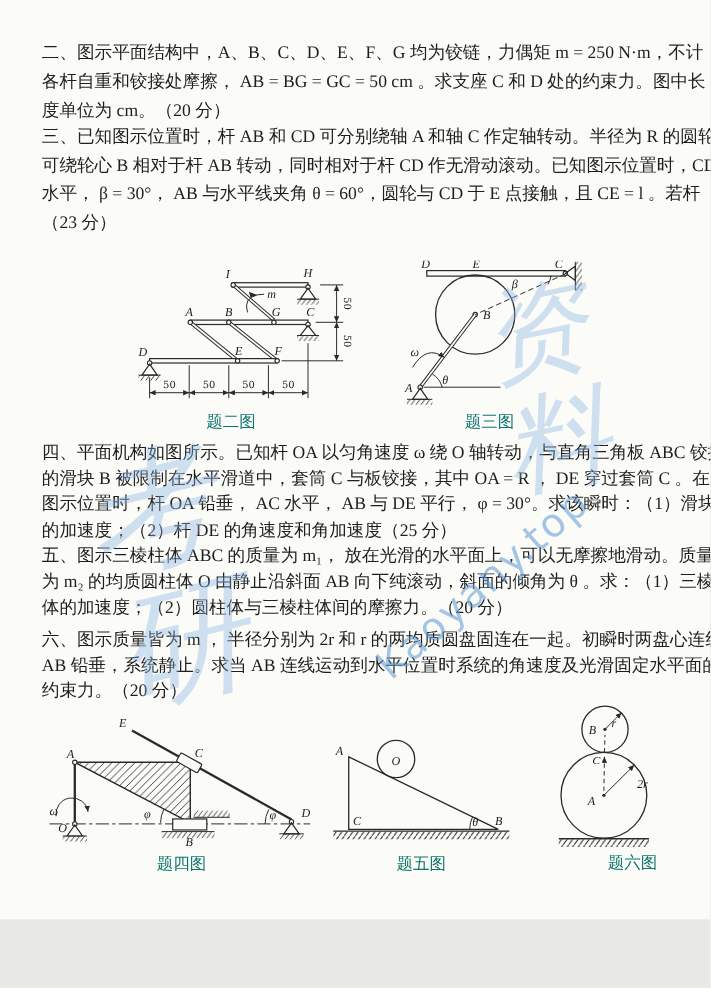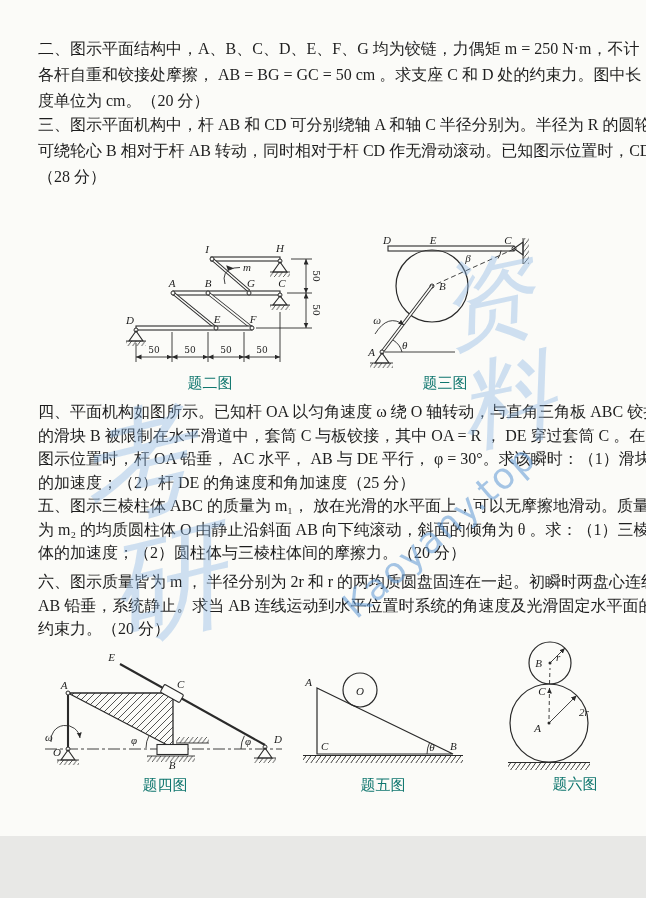--- a/index.html
+++ b/index.html
@@ -37,23 +37,24 @@
 
 <div class="page">
 
   <div class="para lh26" style="top:36px">
     <div class="ln">二、图示平面结构中，A、B、C、D、E、F、G 均为铰链，力偶矩 m = 250 N·m，不计</div>
     <div class="ln">各杆自重和铰接处摩擦， AB = BG = GC = 50 cm 。求支座 C 和 D 处的约束力。图中长</div>
     <div class="ln">度单位为 cm。（20 分）</div>
   </div>
 
   <div class="para lh26" style="top:112px">
-    <div class="ln">三、图示平面机构中，杆 AB 和 CD 可分别绕轴 A 和轴 C 半径分别为。半径为 R 的圆轮</div>
+    <div class="ln">三、已知图示位置时，杆 AB 和 CD 可分别绕轴 A 和轴 C 作定轴转动。半径为 R 的圆轮</div>
     <div class="ln">可绕轮心 B 相对于杆 AB 转动，同时相对于杆 CD 作无滑动滚动。已知图示位置时，CD</div>
-    <div class="ln">（28 分）</div>
+    <div class="ln">水平， β = 30°， AB 与水平线夹角 θ = 60°，圆轮与 CD 于 E 点接触，且 CE = l 。若杆</div>
+    <div class="ln">（23 分）</div>
   </div>
 
   <div class="para lh235" style="top:400px">
     <div class="ln">四、平面机构如图所示。已知杆 OA 以匀角速度 ω 绕 O 轴转动，与直角三角板 ABC 铰接</div>
     <div class="ln">的滑块 B 被限制在水平滑道中，套筒 C 与板铰接，其中 OA = R ， DE 穿过套筒 C 。在</div>
     <div class="ln">图示位置时，杆 OA 铅垂， AC 水平， AB 与 DE 平行， φ = 30°。求该瞬时：（1）滑块 B</div>
     <div class="ln">的加速度；（2）杆 DE 的角速度和角加速度（25 分）</div>
   </div>
 
   <div class="para lh235" style="top:494px">

